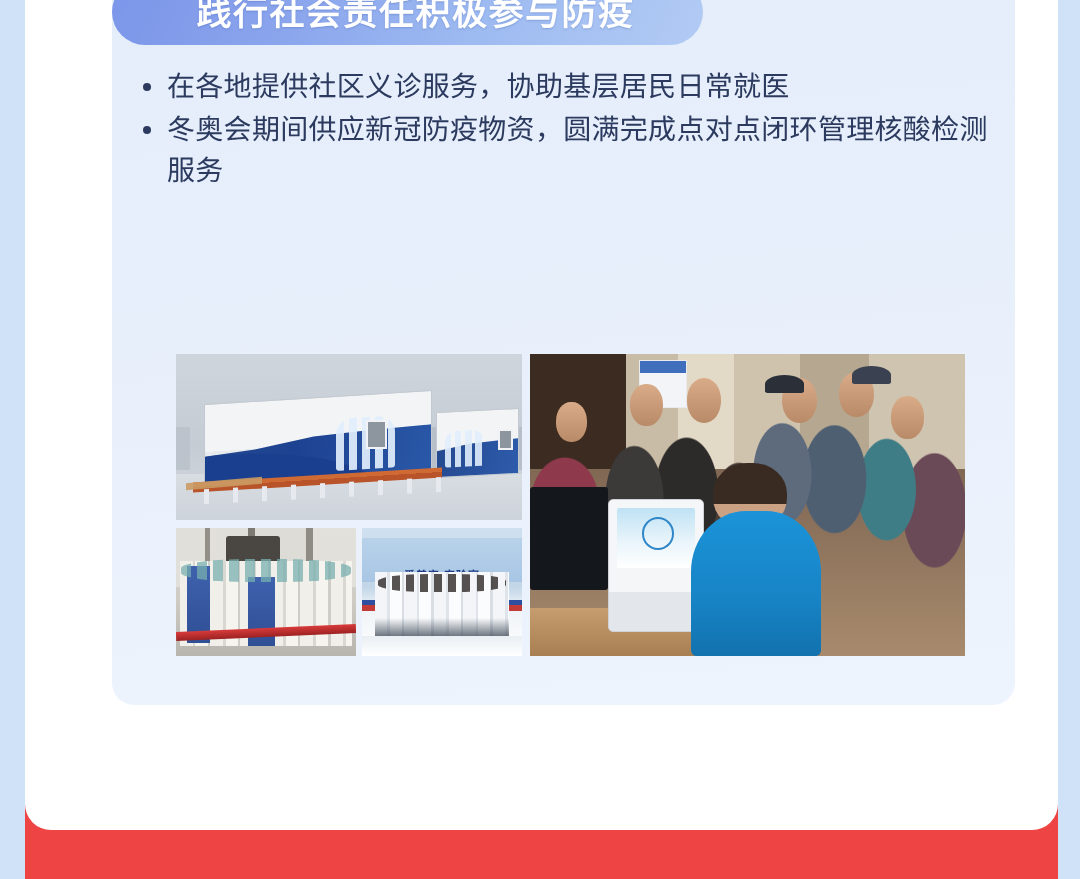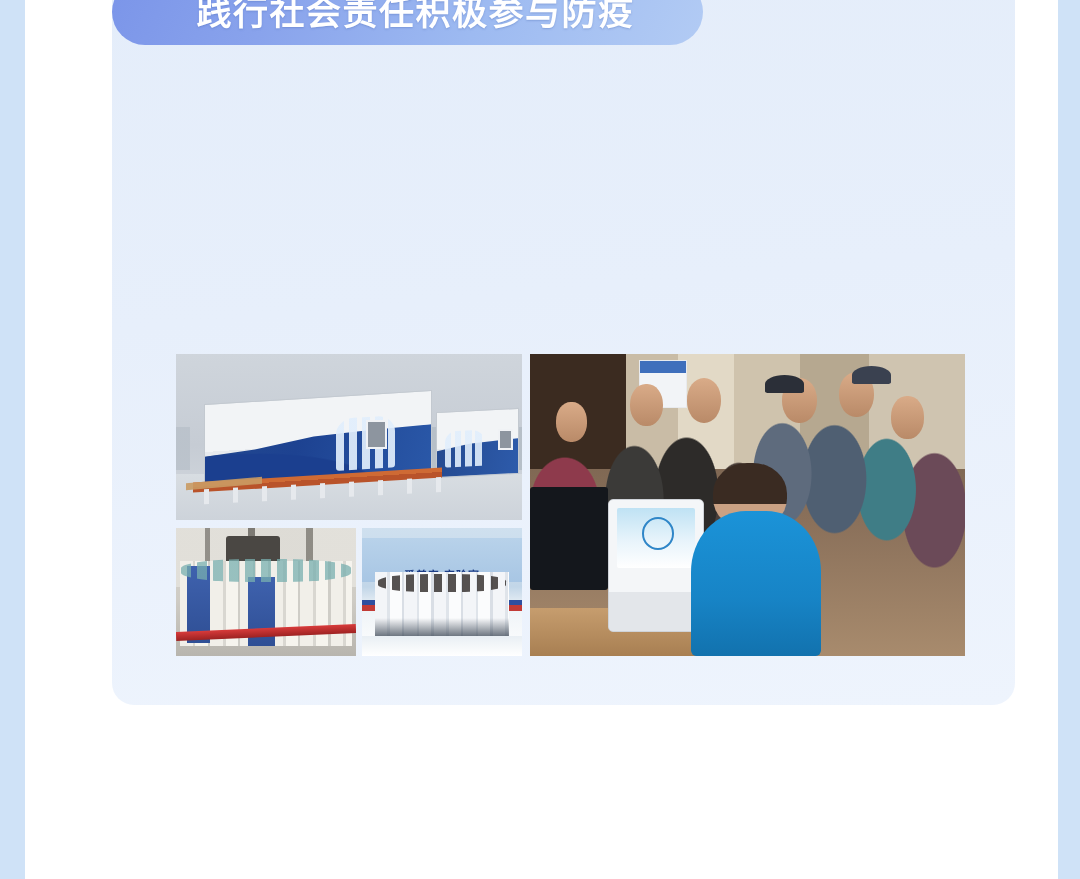--- a/index.html
+++ b/index.html
@@ -13,21 +13,21 @@
     overflow: hidden;
     background: #e3eefb;
     font-family: "Liberation Sans", "DejaVu Sans", sans-serif;
   }
 
   
   .page {
     position: relative;
     width: 1080px;
     height: 879px;
-    background: #ffffff;
+    background: #ef4444;
   }
 
   
   .sheet {
     position: absolute;
     left: 25px;
     top: -40px;
     width: 1033px;
     height: 870px;
     background: #ffffff;
@@ -407,21 +407,29 @@
   <div class="sheet">
 
     <div class="card"></div>
 
     <div class="title-badge">
       <span class="title-text">践行社会责任积极参与防疫</span>
     </div>
 
     <div class="bullets">
 
-
+      <div class="bullet-row b1">
+        <span class="bullet-dot"></span>
+        <span class="bullet-text">在各地提供社区义诊服务，协助基层居民日常就医</span>
+      </div>
+
+      <div class="bullet-row b2">
+        <span class="bullet-dot"></span>
+        <span class="bullet-text">冬奥会期间供应新冠防疫物资，圆满完成点对点闭环管理核酸检测服务</span>
+      </div>
 
 
     </div>
 
     <div class="photos">
 
       <div class="photo-col-left">
 
         <div class="photo photo-top pic-lab">
           <div class="lab-city"></div>

